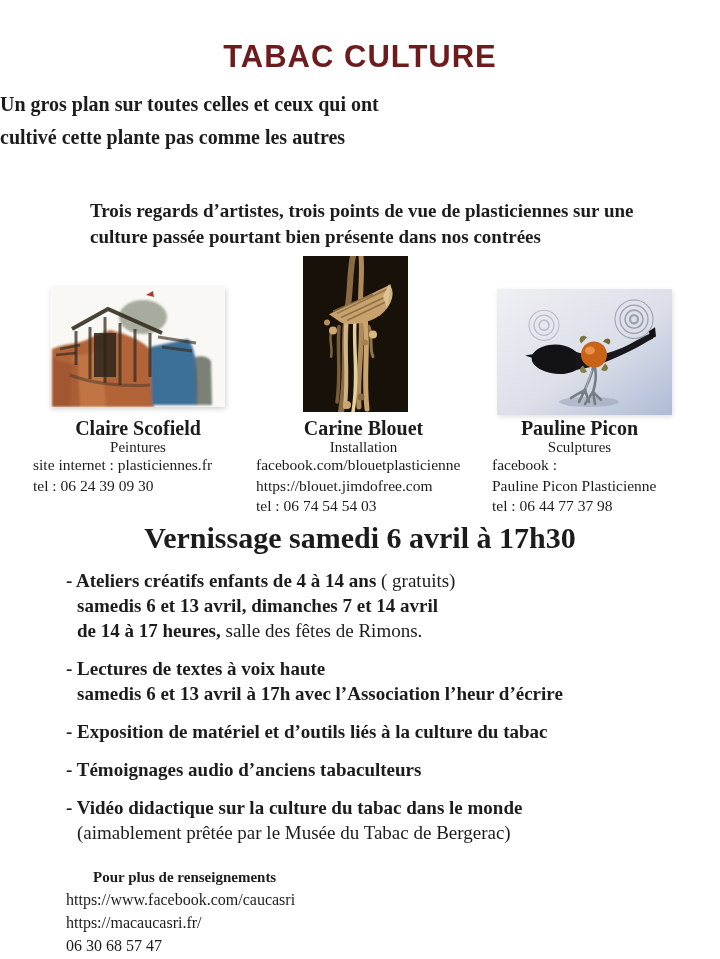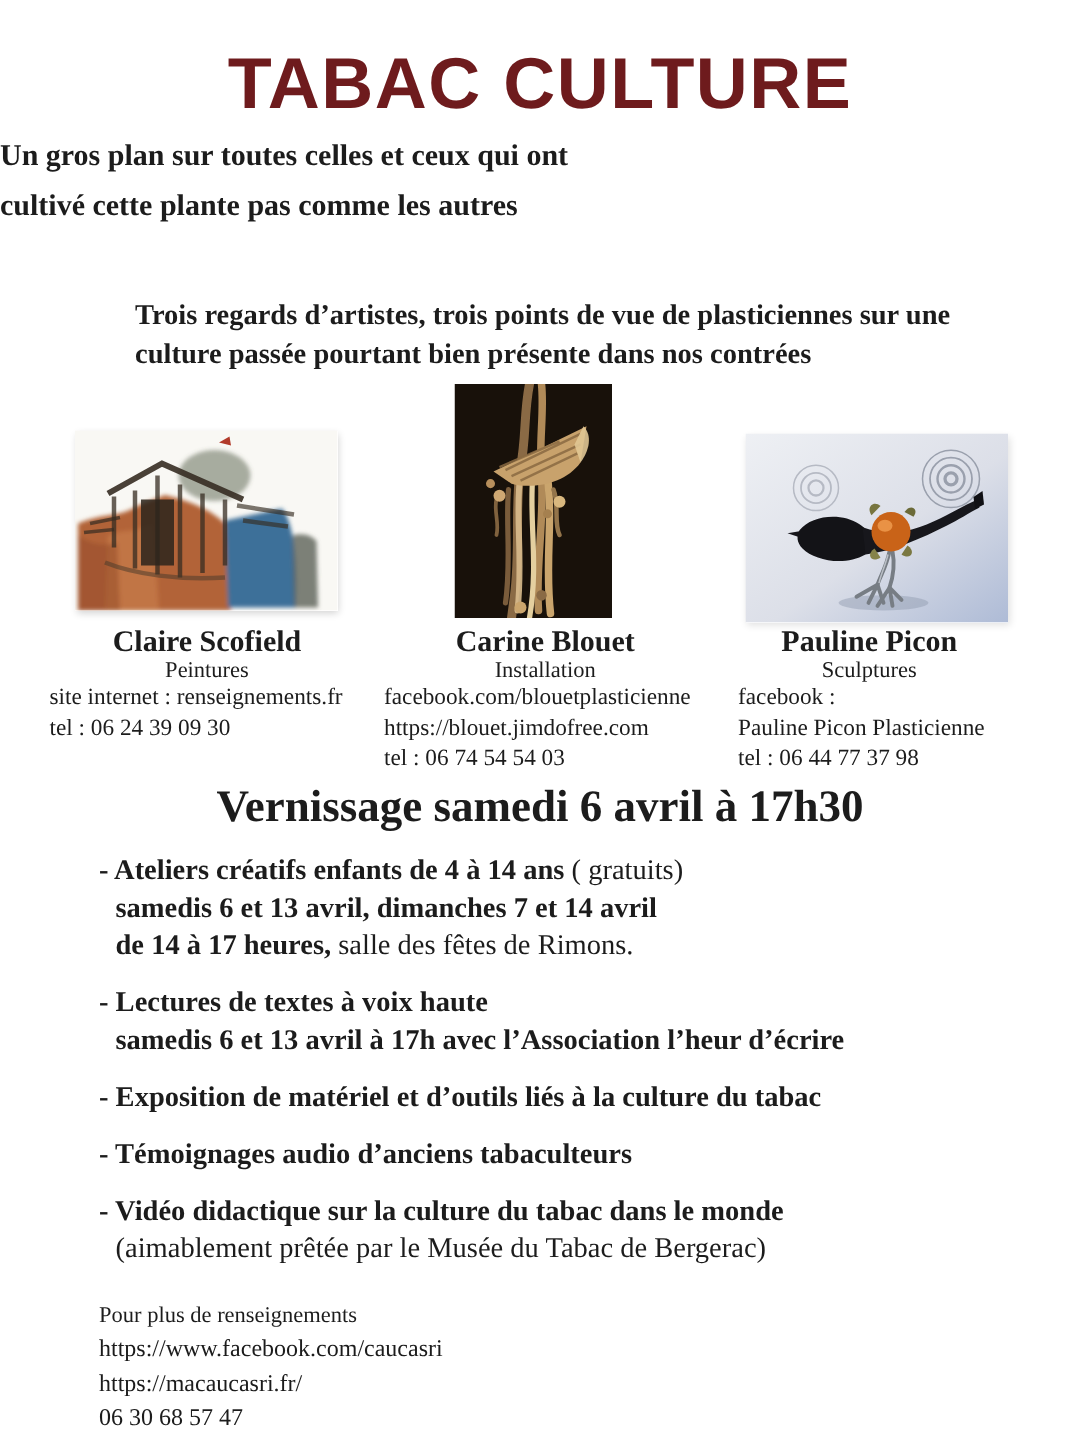--- a/index.html
+++ b/index.html
@@ -3,21 +3,21 @@
 <meta charset="utf-8">
 <style>
   html,body { margin:0; padding:0; background:#ffffff; }
   .poster {
     position:relative; width:720px; height:959px; background:#ffffff;
     font-family:"Liberation Serif", serif; color:#1c1c1c; overflow:hidden;
   }
   .title {
     position:absolute; top:32px; left:0; width:100%; margin:0;
     text-align:center; font-family:"Liberation Sans", sans-serif;
-    font-weight:700; font-size:48px; line-height:50px; letter-spacing:1px;
+    font-weight:700; font-size:31px; line-height:50px; letter-spacing:1px;
     color:#6e1b1d;
   }
   .subtitle { position:absolute; top:88px; left:0; width:100%; text-align:left;
     font-weight:700; font-size:20px; line-height:33px; }
   .intro { position:absolute; top:174px; left:90px; width:580px;
     font-weight:700; font-size:19px; line-height:26px;margin-top:24px; }
   figure.art { position:absolute; margin:0; padding:0; }
   figure.art svg { display:block; width:100%; height:100%; }
   #art-painting    { left:50px;  top:287px; width:175px; height:120px; box-shadow:1px 2px 5px rgba(0,0,0,.18); }
   #art-installation{ left:303px; top:256px; width:105px; height:156px; }
@@ -29,21 +29,21 @@
   .artist-name  { text-align:center; font-weight:700; font-size:20px; line-height:22px; }
   .artist-medium{ text-align:center; font-size:15px; line-height:16px; }
   .contact-line { font-size:15.5px; line-height:20.5px; white-space:nowrap; }
   .vernissage { position:absolute; top:520px; left:0; width:100%; margin:0;
     text-align:center; font-size:30px; line-height:36px; font-weight:700; }
   .events { position:absolute; top:568px; left:66px; width:640px; }
   .event { margin-bottom:13px; font-size:19px; line-height:25px; }
   .event .b { font-weight:700; }
   .event .line.cont { padding-left:11px; }
   .footer { position:absolute; top:866px; left:66px; }
-  .footer-heading { font-weight:400; font-size:15px; line-height:22px; }
+  .footer-heading { font-weight:700; font-size:15px; line-height:22px;margin-left:27px; }
   .footer-line { font-size:16px; line-height:23px; }
 </style>
 </head>
 <body>
 
 <div class="poster">
 
   <h1 class="title">TABAC CULTURE</h1>
 
   <div class="subtitle">
@@ -149,21 +149,21 @@
       <path d="M108,74 C114,78 110,84 104,80 Z" fill="#7a7842"></path>
       <path d="M86,76 C80,80 84,86 90,82 Z" fill="#85834a"></path>
       <circle cx="97" cy="65" r="13" fill="#c96318"></circle>
       <ellipse cx="93" cy="61" rx="5" ry="4" fill="#ef9a4e" opacity="0.85"></ellipse>
     </svg>
   </figure>
 
   <div class="artist-col" id="col-1">
     <div class="artist-name">Claire Scofield</div>
     <div class="artist-medium">Peintures</div>
-    <div class="contact-line">site internet : renseignements.fr</div>
+    <div class="contact-line">site internet : plasticiennes.fr</div>
     <div class="contact-line">tel : 06 24 39 09 30</div>
   </div>
 
   <div class="artist-col" id="col-2">
     <div class="artist-name">Carine Blouet</div>
     <div class="artist-medium">Installation</div>
     <div class="contact-line">facebook.com/blouetplasticienne</div>
     <div class="contact-line">https://blouet.jimdofree.com</div>
     <div class="contact-line">tel : 06 74 54 54 03</div>
   </div>

